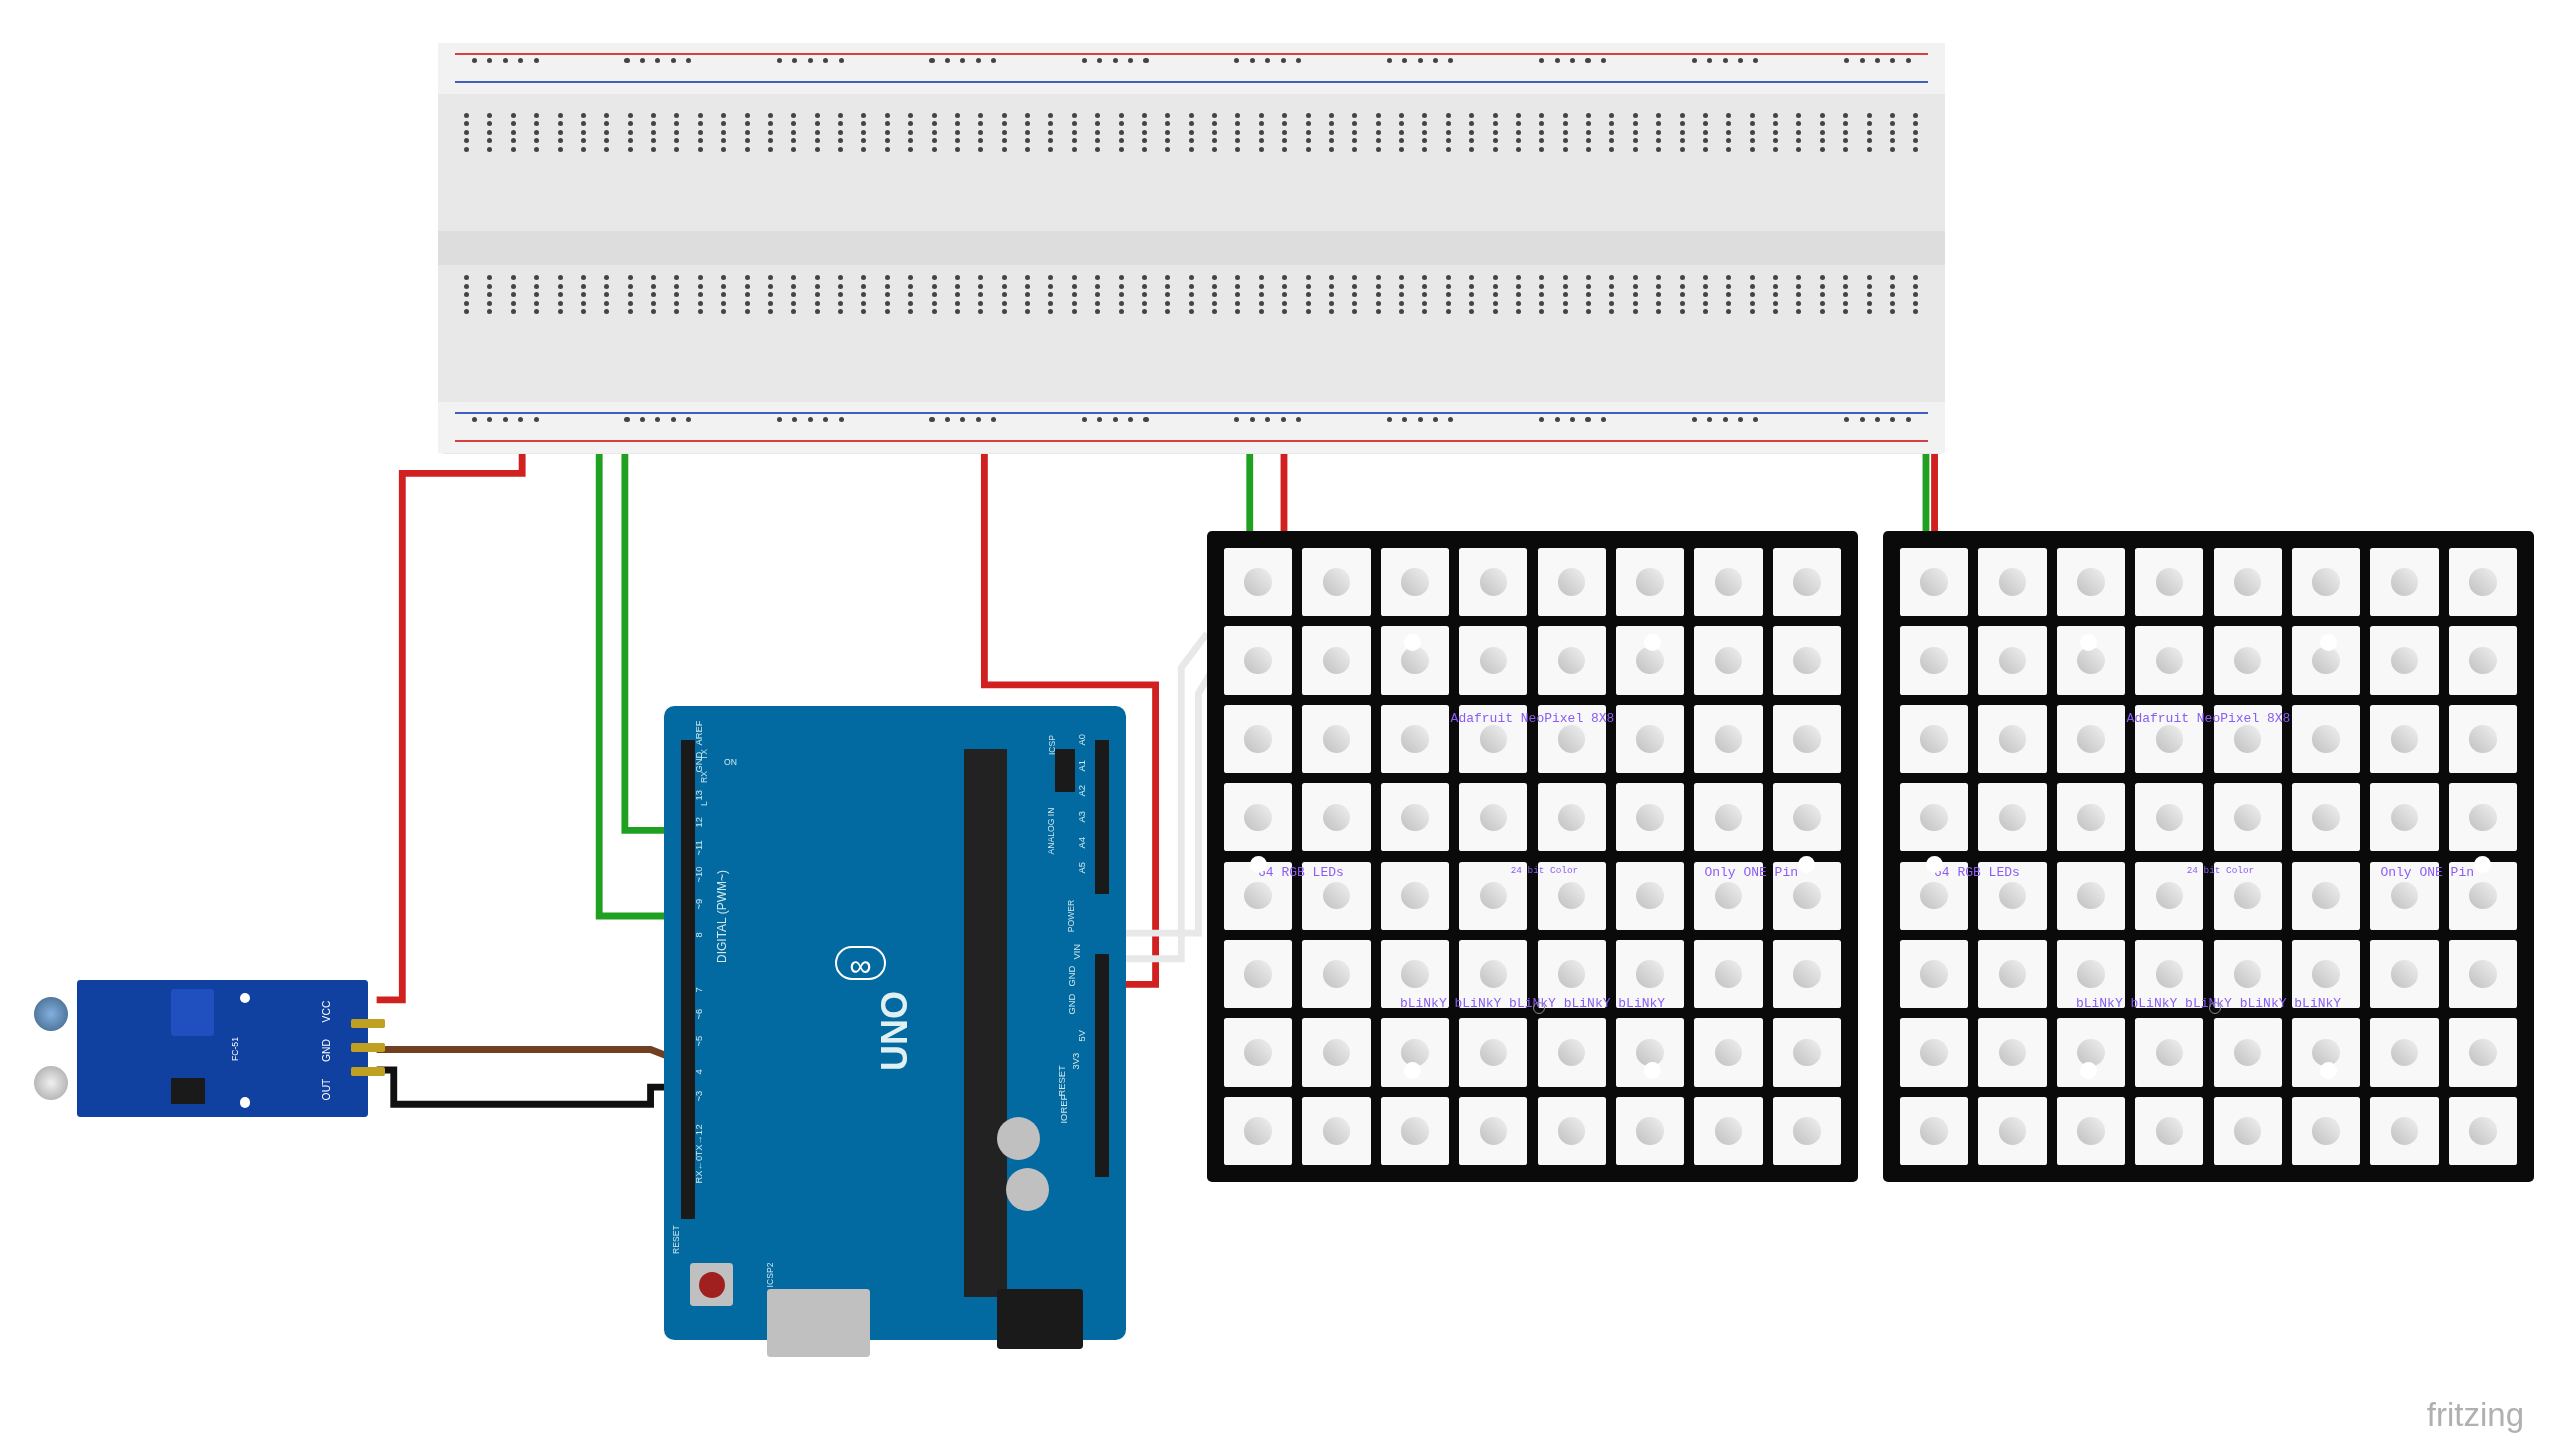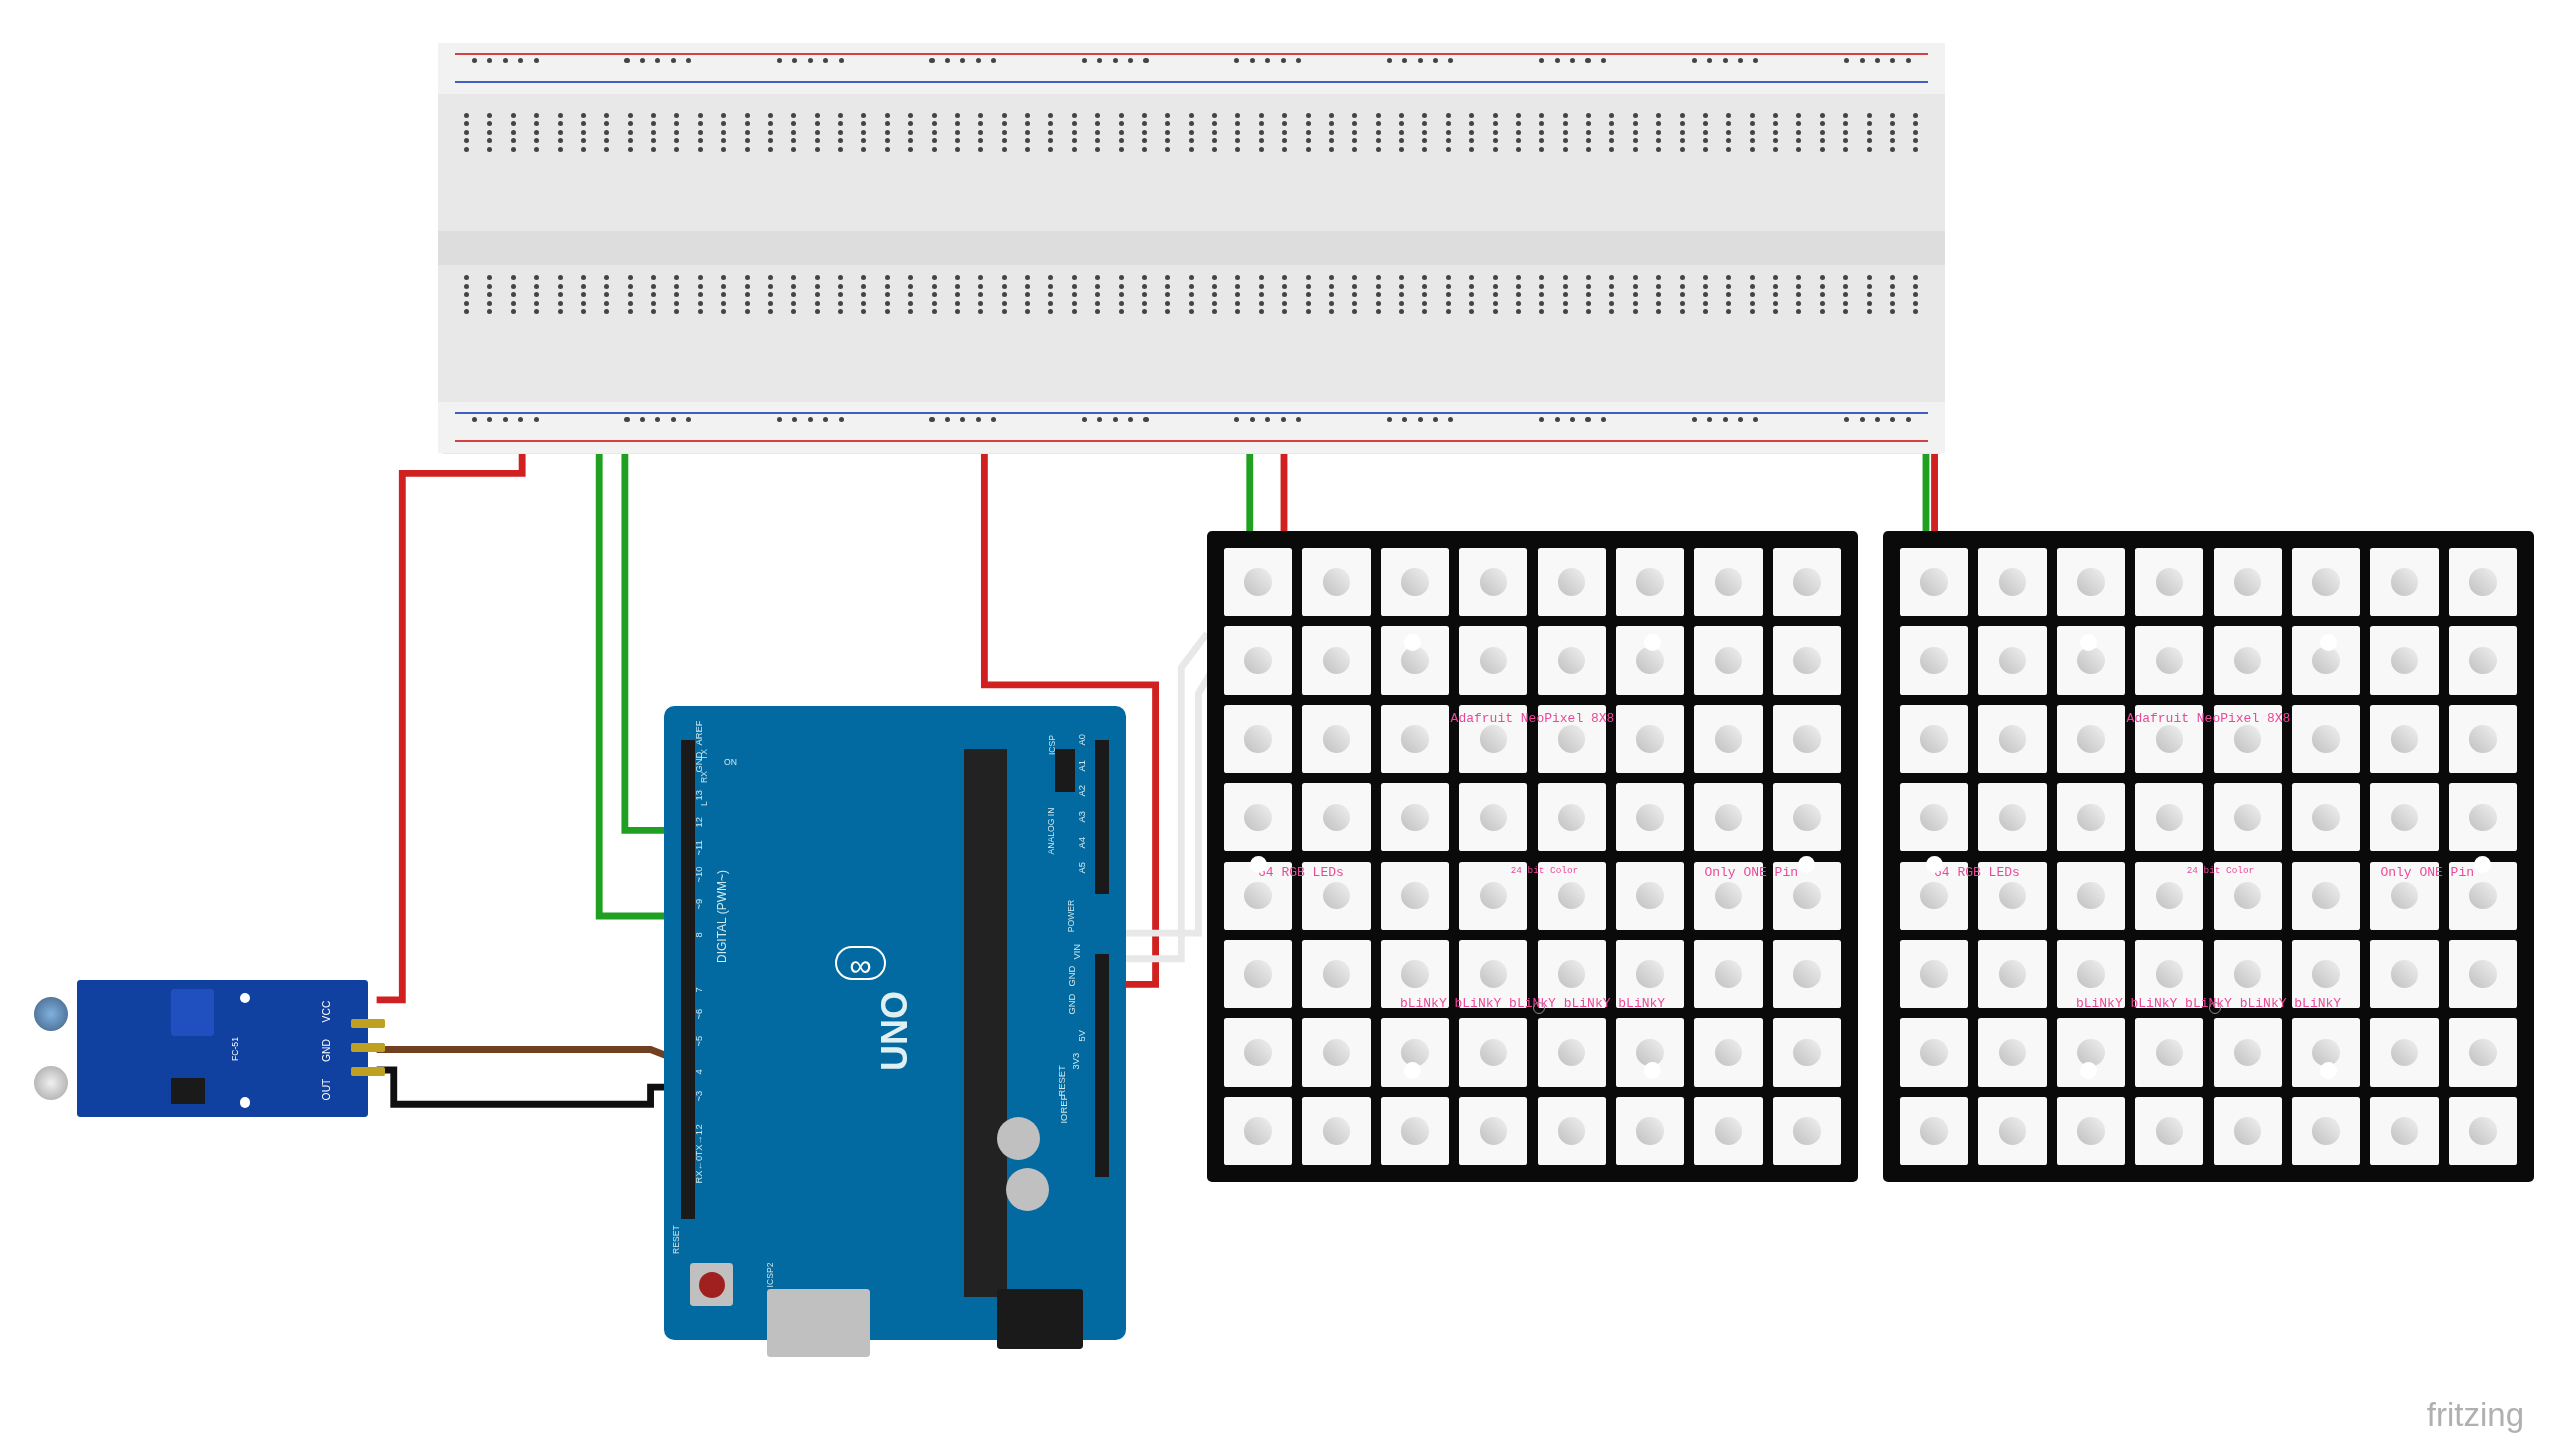--- a/index.html
+++ b/index.html
@@ -178,21 +178,21 @@
   }
   .neo-led::after {
     content: '';
     width: 40%;
     height: 40%;
     background: linear-gradient(45deg, #c0c0c0, #f0f0f0);
     border-radius: 50%;
   }
   .neo-text { 
     position: absolute; 
-    color: #ec4899; 
+    color: #8b5cf6; 
     font-size: 13px; 
     text-align: center; 
     font-family: 'Courier New', monospace;
   }
   .neo-title { top: 180px; left: 0; right: 0; }
   .neo-sub1 { top: 334px; left: 51px; }
   .neo-sub2 { top: 334px; left: 0; right: 0; font-size: 9.4px; padding-left: 24px; }
   .neo-sub3 { top: 334px; right: 60px; }
   .neo-blinky { bottom: 171px; left: 0; right: 0; }
   .neo-dot {

